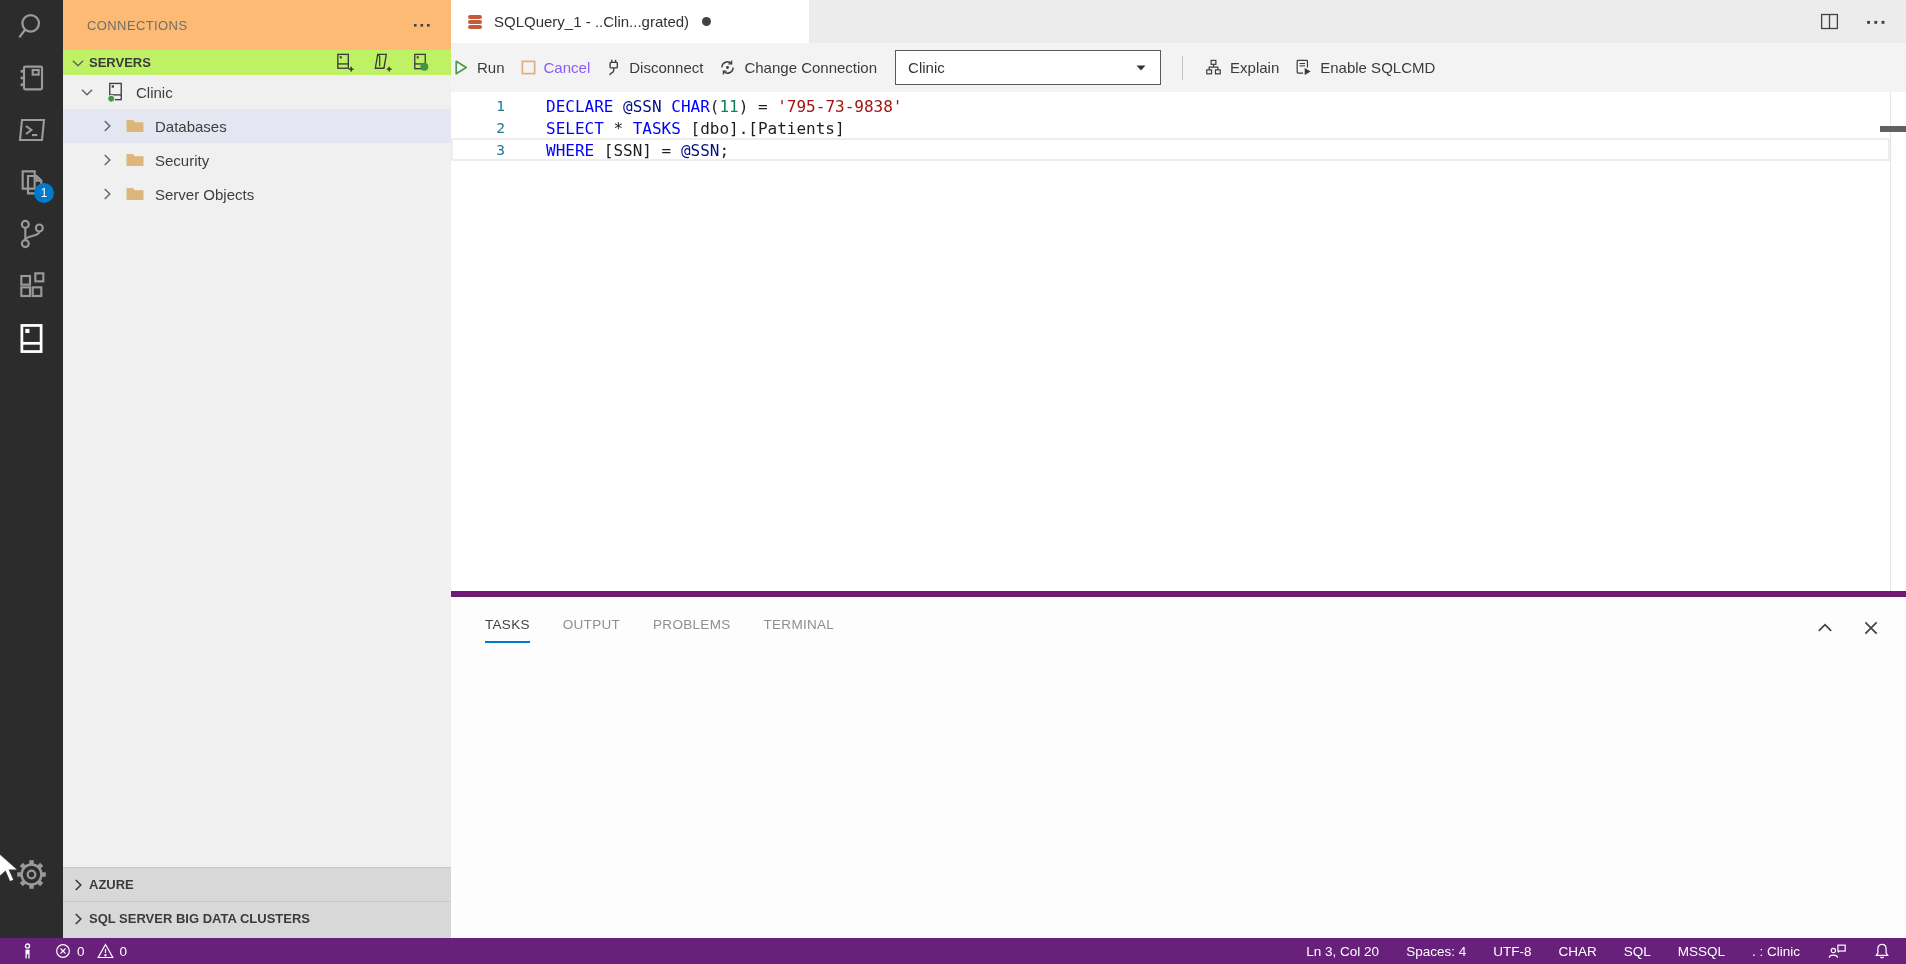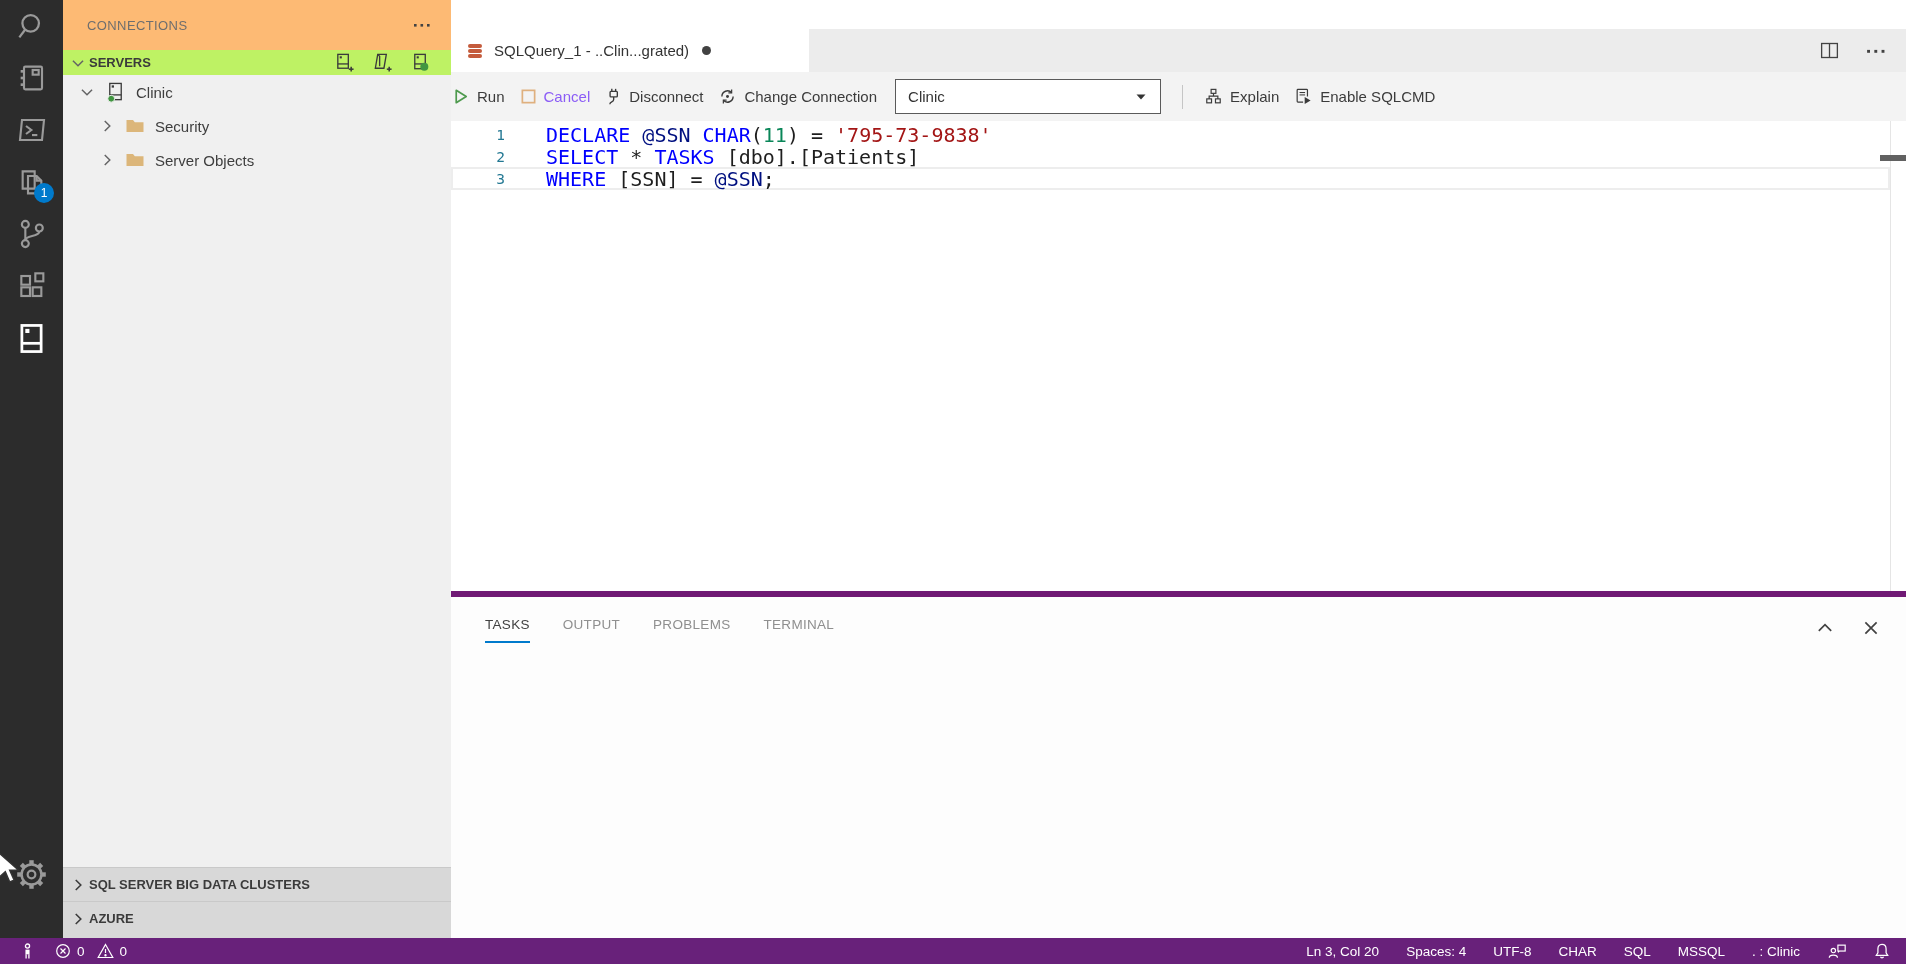--- a/index.html
+++ b/index.html
@@ -31,41 +31,41 @@
   .indent2{padding-left:34px;}
   .tree-icon{margin:0 10px 0 8px;position:relative;display:flex;}
   .sb-spacer{flex:1 1 auto;}
   .bottom-section{height:33px;background:#d8d8d8;border-top:1px solid #c9c9c9;
                   display:flex;align-items:center;padding-left:6px;cursor:pointer;}
   .bottom-section .hdr-label{font-size:13px;font-weight:bold;color:#3b3b3b;margin-left:2px;}
   .bottom-pad{height:3px;background:#d8d8d8;}
 
   
   .main{position:absolute;left:451px;top:0;bottom:26px;right:0;display:flex;flex-direction:column;}
-  .tabbar{height:43px;background:#ececec;display:flex;align-items:stretch;margin-top:29px;}
+  .tabbar{height:43px;background:#ececec;display:flex;align-items:stretch;}
   .tab{width:330px;background:#ffffff;display:flex;align-items:center;padding:0 14px;gap:9px;cursor:pointer;}
   .tab-label{font-size:15px;color:#333333;white-space:nowrap;}
   .dirty-dot{width:9px;height:9px;border-radius:50%;background:#424242;margin-left:4px;}
   .tabbar-actions{margin-left:auto;display:flex;align-items:center;gap:26px;padding-right:20px;}
 
   .toolbar{height:49px;background:#f3f3f3;display:flex;align-items:center;gap:15px;}
   .tb-item{display:flex;align-items:center;gap:7px;font-size:15px;color:#3b3b3b;cursor:pointer;white-space:nowrap;}
   .tb-item.disabled{color:#8b5cf6;cursor:default;}
   .dropdown{width:240px;height:33px;background:#fff;border:1.5px solid #5a5a5a;display:flex;
             align-items:center;padding:0 12px;margin-left:3px;cursor:pointer;}
   .dd-label{font-size:15px;color:#333;}
   .dd-caret{margin-left:auto;}
   .tb-sep{width:1px;height:24px;background:#c5c5c5;margin:0 6px;}
 
   .editor{flex:1 1 auto;background:#ffffff;position:relative;overflow:hidden;
           font-family:"DejaVu Sans Mono","Liberation Mono",monospace;}
   .code-area{position:absolute;inset:0;padding-top:3px;}
   .code-line{height:22px;display:flex;align-items:center;position:relative;}
   .ln{width:54px;text-align:right;font-size:14.5px;color:#237893;flex:0 0 54px;}
-  .code-text{padding-left:41px;font-size:20px;white-space:pre;color:#1e1e1e;}
+  .code-text{padding-left:41px;font-size:16px;white-space:pre;color:#1e1e1e;}
   .tok-kw{color:#0000ff;} .tok-var{color:#001080;} .tok-num{color:#098658;}
   .tok-str{color:#a31515;} .tok-pl{color:#1e1e1e;}
   .line-highlight{position:absolute;left:0;right:16px;top:46px;height:23px;
                   border:2px solid #ededed;pointer-events:none;box-sizing:border-box;}
   .oruler{position:absolute;top:0;bottom:0;right:0;width:15px;border-left:1px solid #e5e5e5;background:#fff;}
   .oruler-marker{position:absolute;top:34px;right:0;width:26px;height:6px;background:#616161;}
 
   
   .panel{height:341px;background:#fdfdfd;border-top:6px solid #701a75;display:flex;flex-direction:column;}
   .panel-tabs{height:46px;display:flex;align-items:flex-end;padding-left:34px;gap:33px;}
@@ -214,20 +214,31 @@
         <span class="tree-icon">
           <svg width="21" height="21" viewBox="0 0 22 22" fill="none" stroke="#3b3b3b" stroke-width="1.4">
               <rect x="5" y="1.5" width="12" height="17"></rect>
               <rect x="7" y="3.5" width="2.4" height="2.4" fill="#3b3b3b" stroke="none"></rect>
               <line x1="5" y1="13.5" x2="17" y2="13.5"></line>
               <circle cx="6.5" cy="17.5" r="3.6" fill="#419641" stroke="#f0f0f0" stroke-width="1"></circle>
             </svg>
         </span>
         <span>Clinic</span>
       </div>
+      <div class="trow indent2 selected">
+        <svg class="chev" width="18" height="18" viewBox="0 0 16 16">
+            <path d="M6 3.5 l4.5 4.5 L6 12.5" fill="none" stroke="#646465" stroke-width="1.3"></path>
+          </svg>
+        <span class="tree-icon">
+          <svg width="20" height="20" viewBox="0 0 20 20">
+              <path d="M1.5 4 h6.5 l1.8 2.2 h8.7 v9.8 h-17 z" fill="#dcb67a"></path>
+            </svg>
+        </span>
+        <span>Databases</span>
+      </div>
       <div class="trow indent2">
         <svg class="chev" width="18" height="18" viewBox="0 0 16 16">
             <path d="M6 3.5 l4.5 4.5 L6 12.5" fill="none" stroke="#646465" stroke-width="1.3"></path>
           </svg>
         <span class="tree-icon">
           <svg width="20" height="20" viewBox="0 0 20 20">
               <path d="M1.5 4 h6.5 l1.8 2.2 h8.7 v9.8 h-17 z" fill="#dcb67a"></path>
             </svg>
         </span>
         <span>Security</span>
@@ -244,27 +255,27 @@
         <span>Server Objects</span>
       </div>
     </div>
 
     <div class="sb-spacer"></div>
 
     <div class="bottom-section">
       <svg class="chev" width="18" height="18" viewBox="0 0 16 16">
           <path d="M6 3.5 l4.5 4.5 L6 12.5" fill="none" stroke="#3b3b3b" stroke-width="1.4"></path>
         </svg>
-      <span class="hdr-label">SQL SERVER BIG DATA CLUSTERS</span>
+      <span class="hdr-label">AZURE</span>
     </div>
     <div class="bottom-section">
       <svg class="chev" width="18" height="18" viewBox="0 0 16 16">
           <path d="M6 3.5 l4.5 4.5 L6 12.5" fill="none" stroke="#3b3b3b" stroke-width="1.4"></path>
         </svg>
-      <span class="hdr-label">AZURE</span>
+      <span class="hdr-label">SQL SERVER BIG DATA CLUSTERS</span>
     </div>
     <div class="bottom-pad"></div>
   </div>
 
   <div class="main">
 
     <div class="tabbar">
       <div class="tab">
         <svg width="20" height="20" viewBox="0 0 20 20">
           <g fill="#c45b3c">

